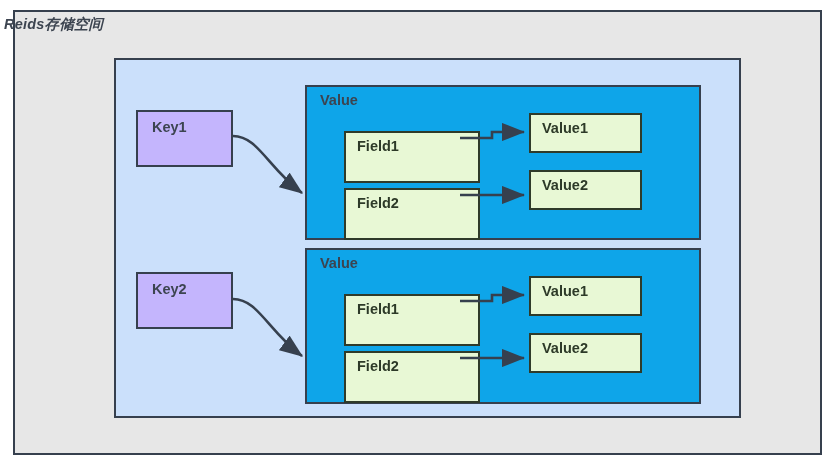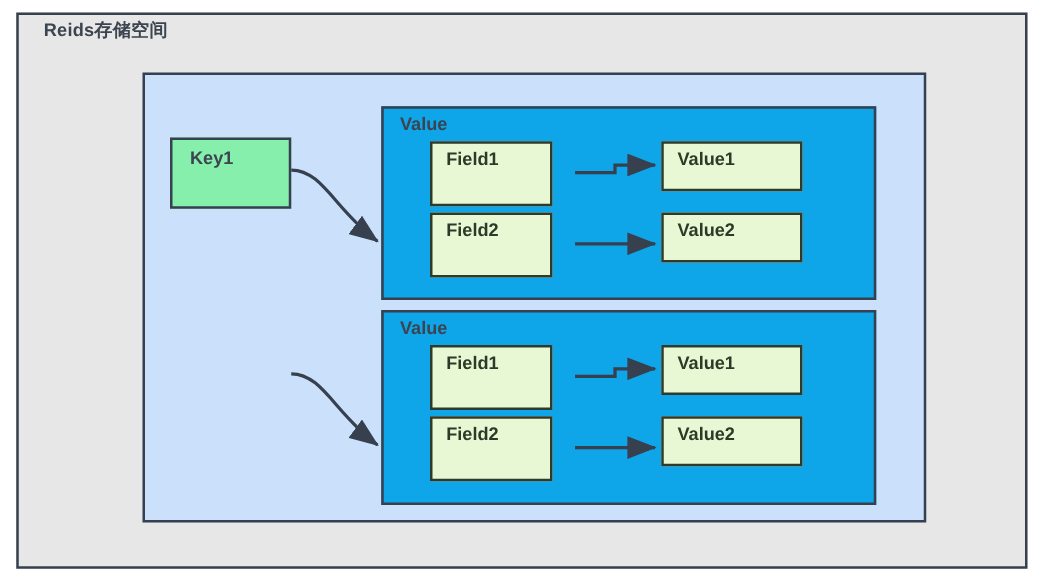--- a/index.html
+++ b/index.html
@@ -41,30 +41,30 @@
     border: 2px solid #36404e;
   }
   .container-title {
     position: absolute;
     font-size: 14.5px;
     font-weight: bold;
     color: #3c4450;
     letter-spacing: 0.2px;
     white-space: nowrap;
   }
-  #redis-title { left: 35px; top: 15px; }
+  #redis-title { left: 4px; top: 15px; font-style: italic; }
   #hash-title  { left: 128px; top: 63px; }
 
   
   .key-box {
     position: absolute;
     box-sizing: border-box;
     width: 97px;
     height: 57px;
-    background: #86efac;
+    background: #c4b5fd;
     border: 2px solid #36404e;
   }
   .key-box .label {
     position: absolute;
     left: 14px;
     top: 7px;
     font-size: 14.5px;
     font-weight: bold;
     color: #3c4450;
   }
@@ -99,21 +99,21 @@
   }
   .cell .label {
     position: absolute;
     left: 11px;
     top: 5px;
     font-size: 14.5px;
     font-weight: bold;
     color: #2d3a28;
     white-space: nowrap;
   }
-  .field-cell { width: 98px; height: 52px; left: 37px; }
+  .field-cell { width: 136px; height: 52px; left: 37px; margin-top: 18px; }
   .value-cell { width: 113px; height: 40px; left: 222px; }
   .row-a { top: 26px; }
   .row-b { top: 83px; }
 
   
   #arrows {
     position: absolute;
     left: 0;
     top: 0;
     width: 835px;
@@ -139,20 +139,23 @@
 
   <div class="box" id="redis-space"></div>
   <div class="container-title" id="redis-title">Reids存储空间</div>
 
   <div class="box" id="hash-space"></div>
 
   <div class="key-box" id="key1-box">
     <span class="label">Key1</span>
   </div>
 
+  <div class="key-box" id="key2-box">
+    <span class="label">Key2</span>
+  </div>
 
   <div class="value-group" id="value-group-1">
     <span class="group-title">Value</span>
     <div class="cell field-cell row-a">
       <span class="label">Field1</span>
     </div>
     <div class="cell value-cell row-a">
       <span class="label">Value1</span>
     </div>
     <div class="cell field-cell row-b">

